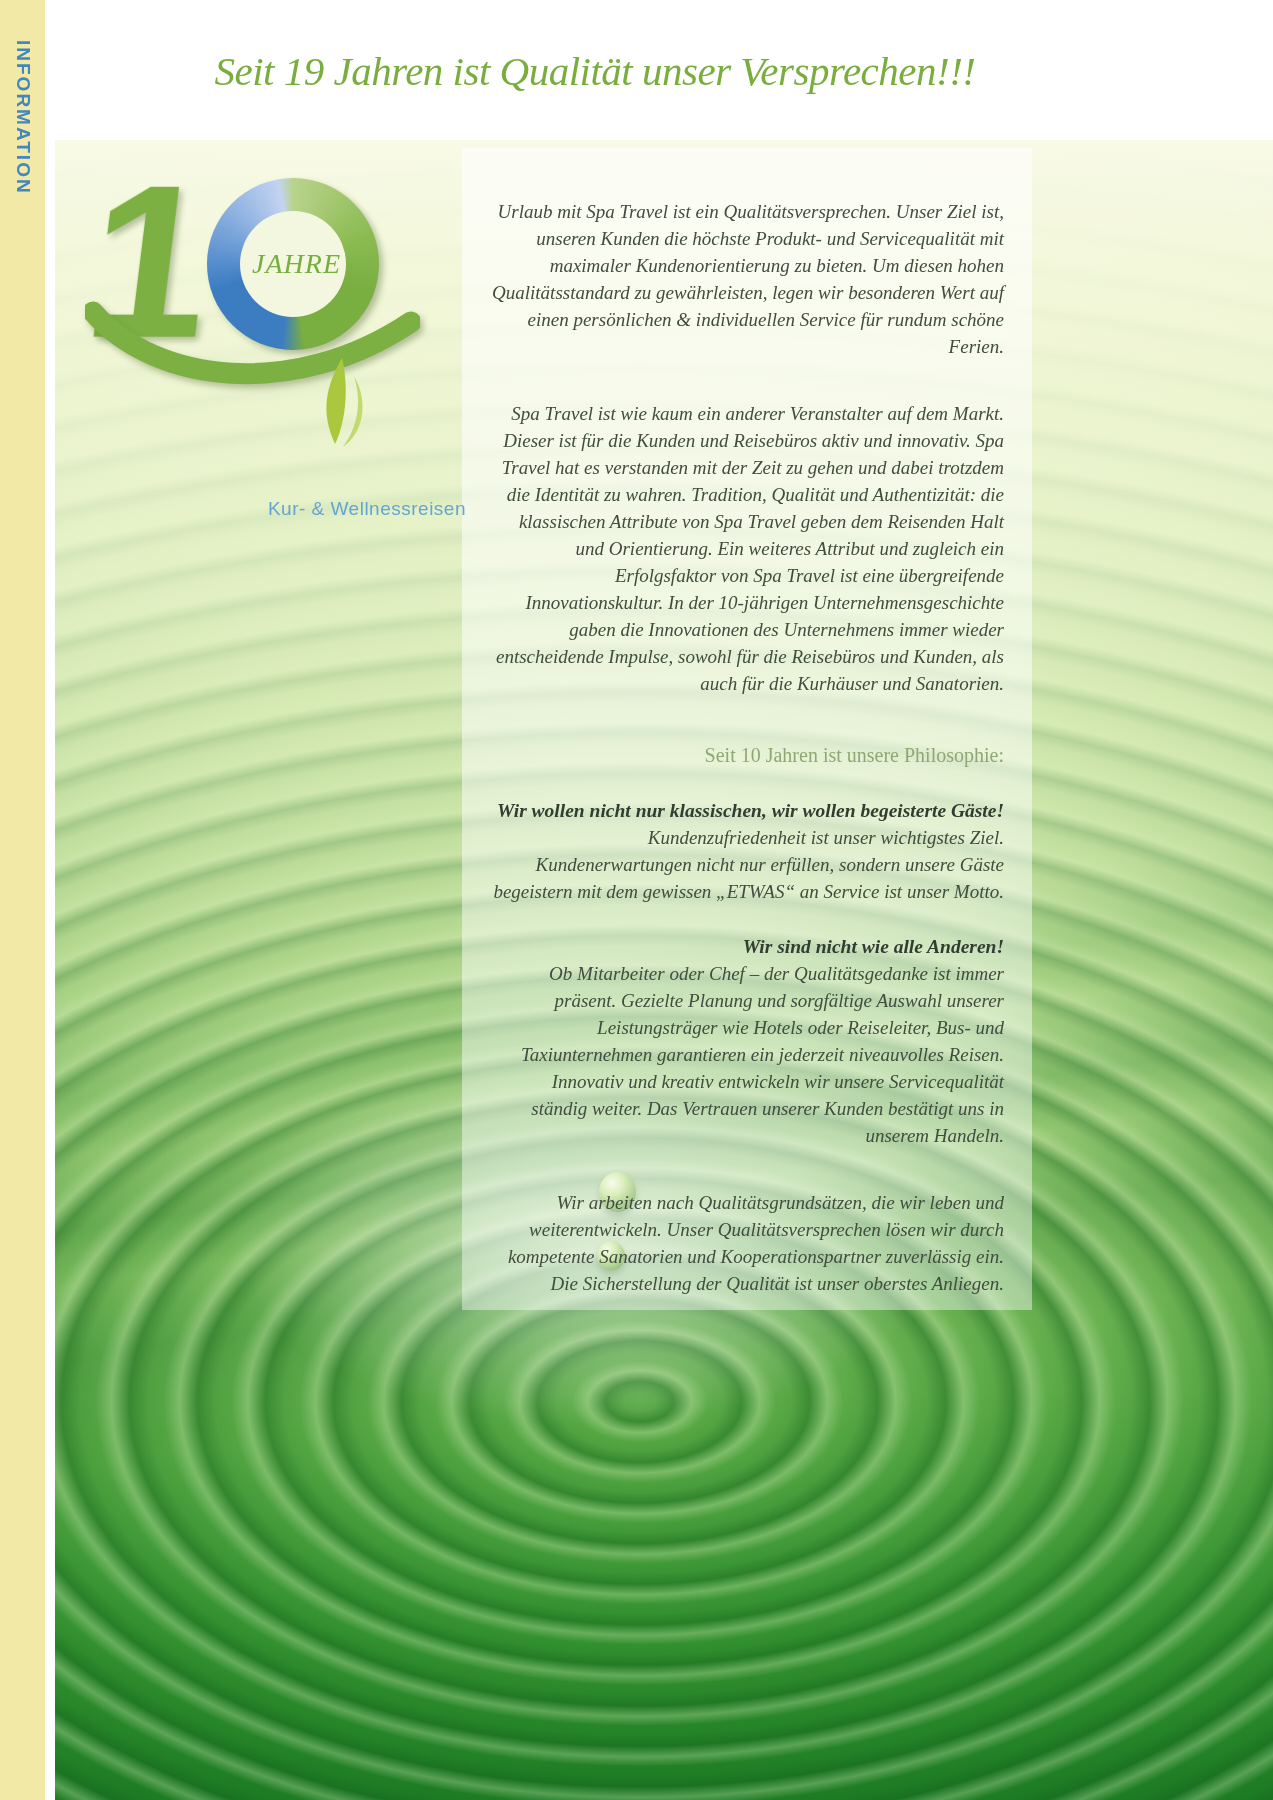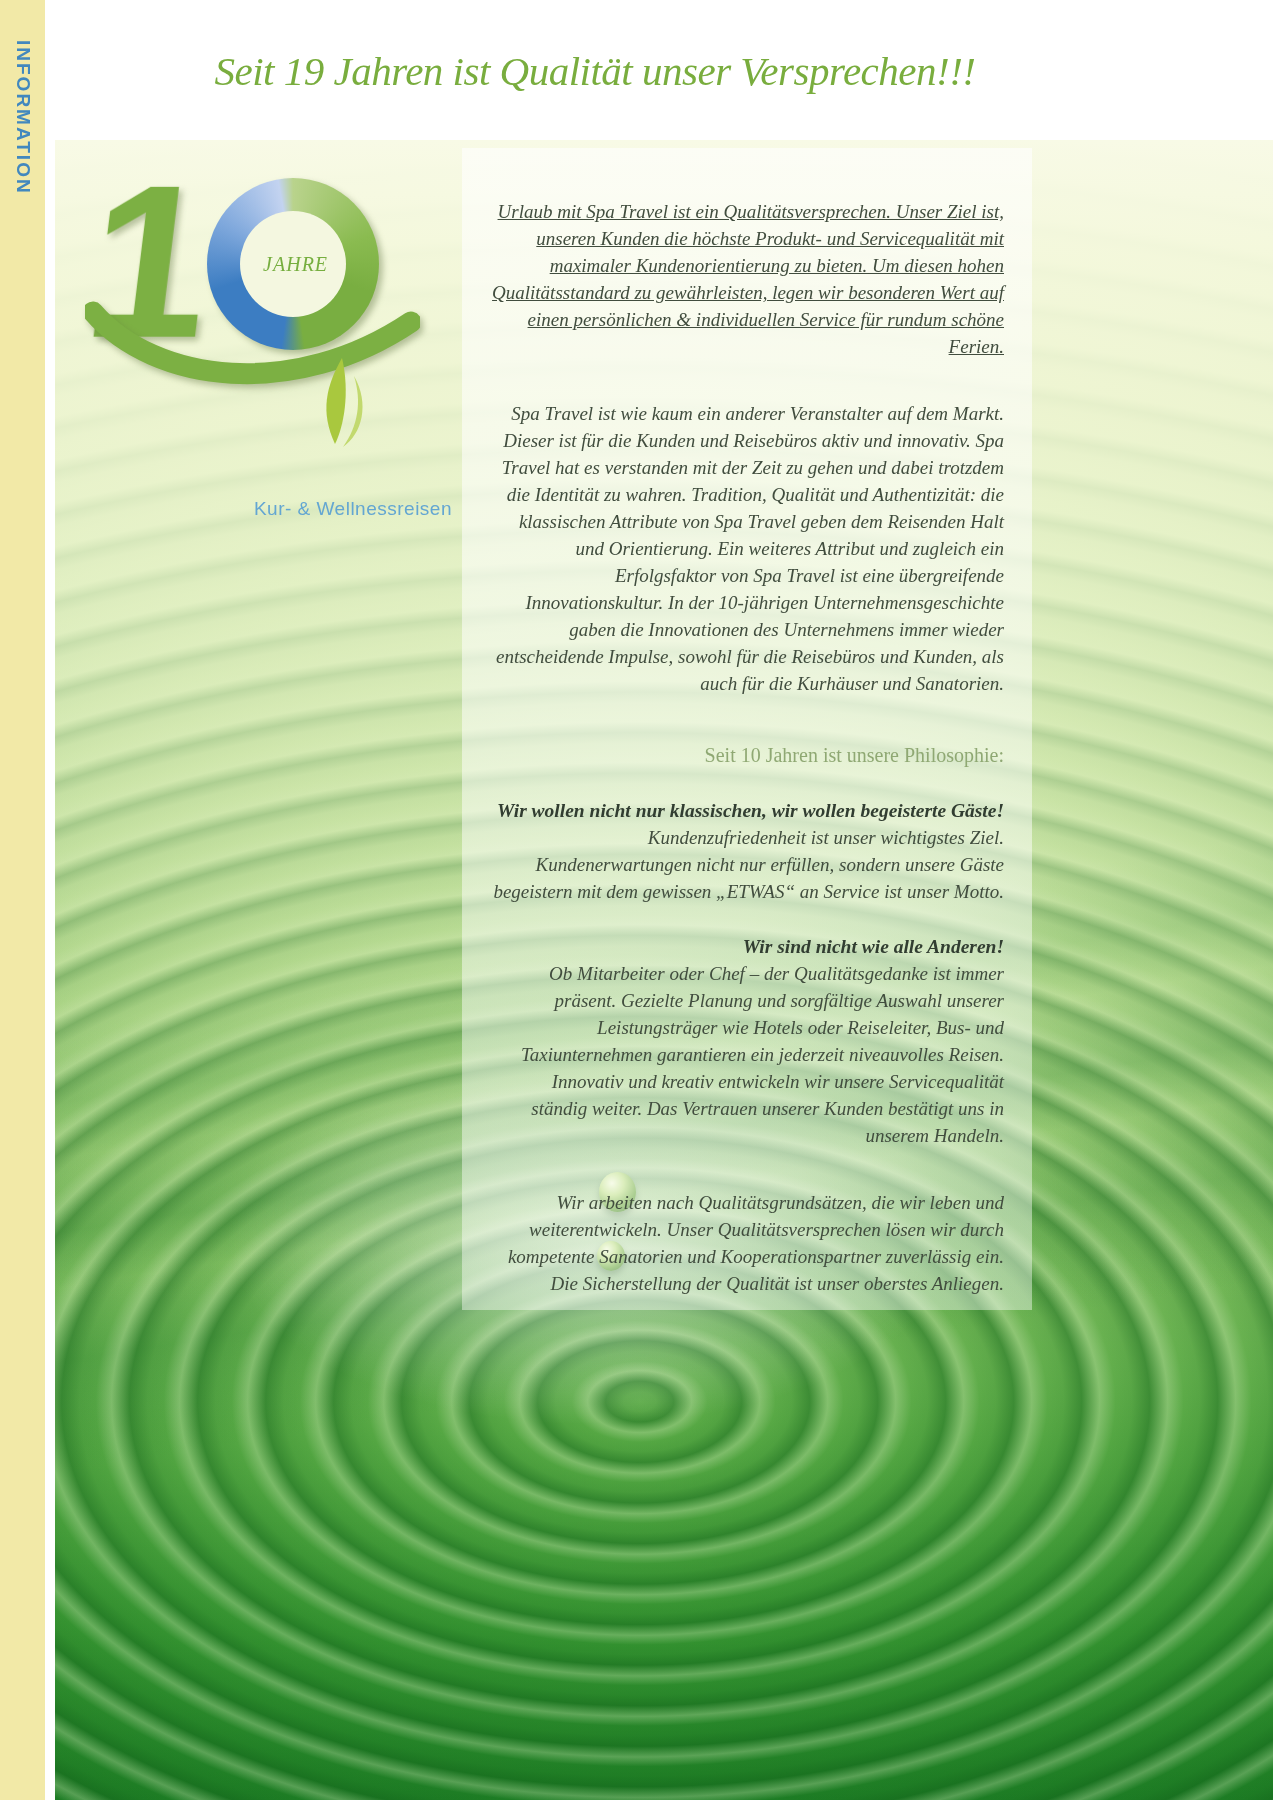--- a/index.html
+++ b/index.html
@@ -46,21 +46,21 @@
       box-shadow:0 4px 6px rgba(20,70,20,0.35);}
   .droplet.d1{left:599px;top:1172px;width:37px;height:40px;}
   .droplet.d2{left:597px;top:1241px;width:28px;height:30px;}
 
   
   .panel{position:absolute;left:462px;top:148px;width:570px;height:1162px;z-index:3;
       background:linear-gradient(to bottom, rgba(255,255,255,0.62), rgba(255,255,255,0.5) 55%, rgba(255,255,255,0.42));
       box-sizing:border-box;padding:20px 28px 0 30px;text-align:right;}
   .panel p, .panel div{margin:0;}
   .body-text{font-style:italic;font-size:19px;line-height:27px;color:#414d3e;}
-  .mt-p1{margin-top:30px !important;text-decoration:underline;}
+  .mt-p1{margin-top:30px !important;}
   .mt-p2{margin-top:40px !important;}
   .philosophy{margin-top:45px !important;font-size:20px;line-height:27px;color:#8fa873;}
   .bold-line{margin-top:28px !important;font-style:italic;font-weight:bold;font-size:19.5px;line-height:27px;color:#313d31;}
   .mt-p5{margin-top:40px !important;}
 
   
   .title{position:absolute;left:150px;top:46px;width:890px;z-index:4;text-align:center;
       font-style:italic;font-size:41px;line-height:50px;color:#79ad3e;letter-spacing:-0.5px;}
 
   
@@ -69,30 +69,30 @@
       font-weight:bold;font-size:218px;line-height:196px;color:#7cb043;
       transform:skewX(-7deg);filter:drop-shadow(4px 4px 3px rgba(90,110,60,0.4));}
   .ring{position:absolute;left:122px;top:20px;width:172px;height:172px;border-radius:50%;
       background:conic-gradient(from 0deg,
         #b9d38c 0deg, #8abb50 70deg, #79ae41 110deg, #79ae41 172deg,
         #3c7dc2 188deg, #3c7dc2 252deg, #7fa8dc 300deg, #c3d3f0 350deg, #b9d38c 360deg);
       filter:drop-shadow(4px 4px 3px rgba(90,110,60,0.4));}
   .ring::after{content:"";position:absolute;left:33px;top:33px;width:106px;height:106px;
       border-radius:50%;background:#f4f7e0;}
   .jahre{position:absolute;left:50%;top:50%;transform:translate(-46%,-50%);z-index:2;
-      font-style:italic;font-size:20px;color:#76ae3f;letter-spacing:1px;white-space:nowrap;}
+      font-style:italic;font-size:28px;color:#76ae3f;letter-spacing:1px;white-space:nowrap;}
   .swoosh{position:absolute;left:0;top:128px;filter:drop-shadow(3px 4px 3px rgba(90,110,60,0.4));}
 
   
   .brand{position:absolute;left:210px;top:358px;width:260px;height:170px;z-index:4;}
   .flame{position:absolute;left:106px;top:0;}
   .wordmark{position:absolute;top:88px;right:8px;font-family:"Liberation Sans", sans-serif;
       font-weight:bold;font-style:italic;font-size:45px;letter-spacing:-2px;word-spacing:-6px;
       color:#1478b8;white-space:nowrap;}
-  .tagline{position:absolute;top:140px;right:18px;font-family:"Liberation Sans", sans-serif;
+  .tagline{position:absolute;top:140px;right:4px;font-family:"Liberation Sans", sans-serif;
       font-size:19px;letter-spacing:0.5px;color:#63a6d2;white-space:nowrap;}
 </style>
 </head>
 <body>
 
 <div class="page">
 
   <div class="bg"></div>
   <div class="droplet d1"></div>
   <div class="droplet d2"></div>

